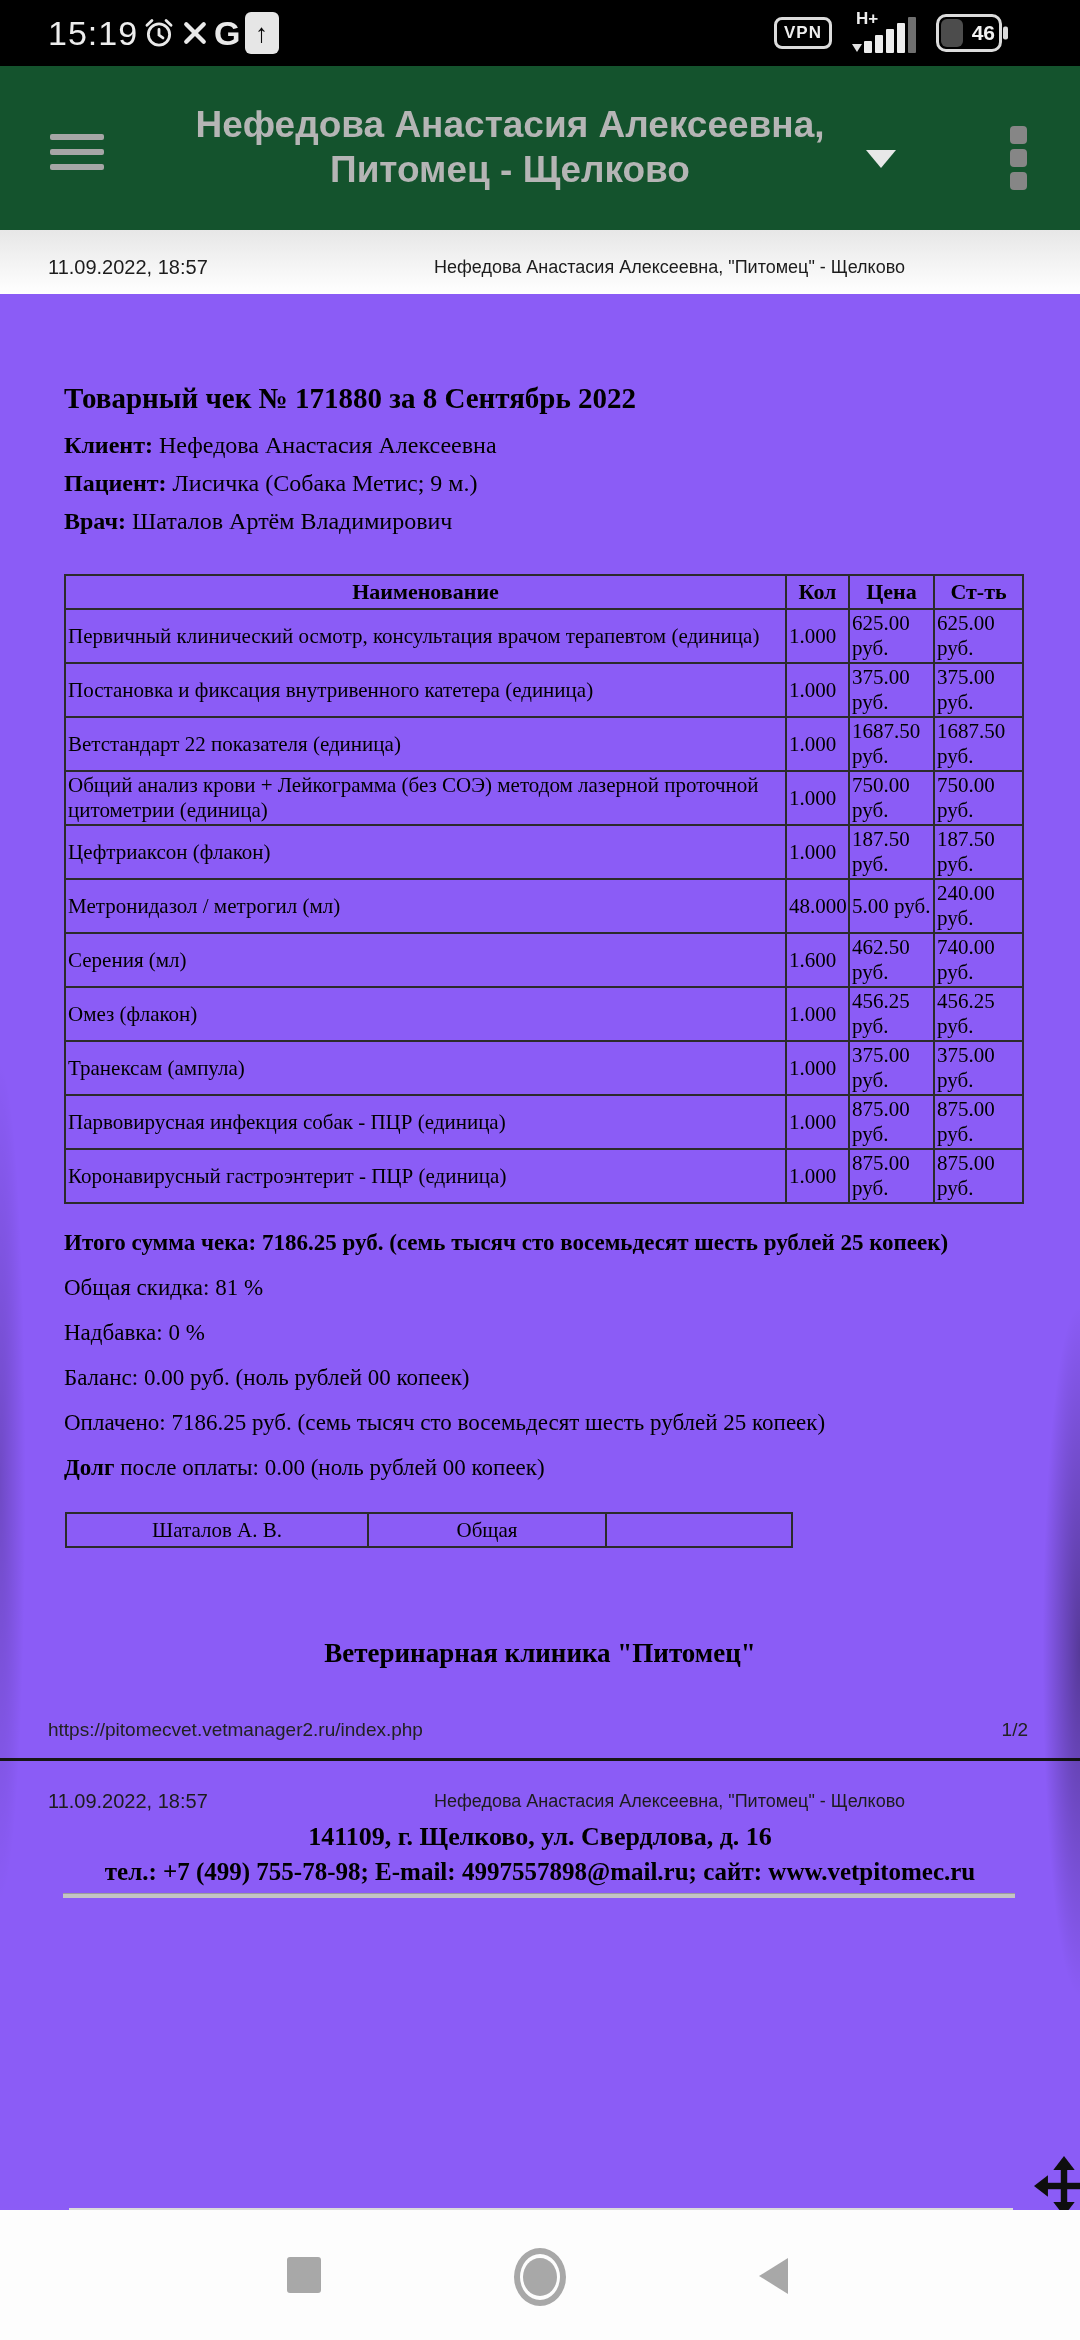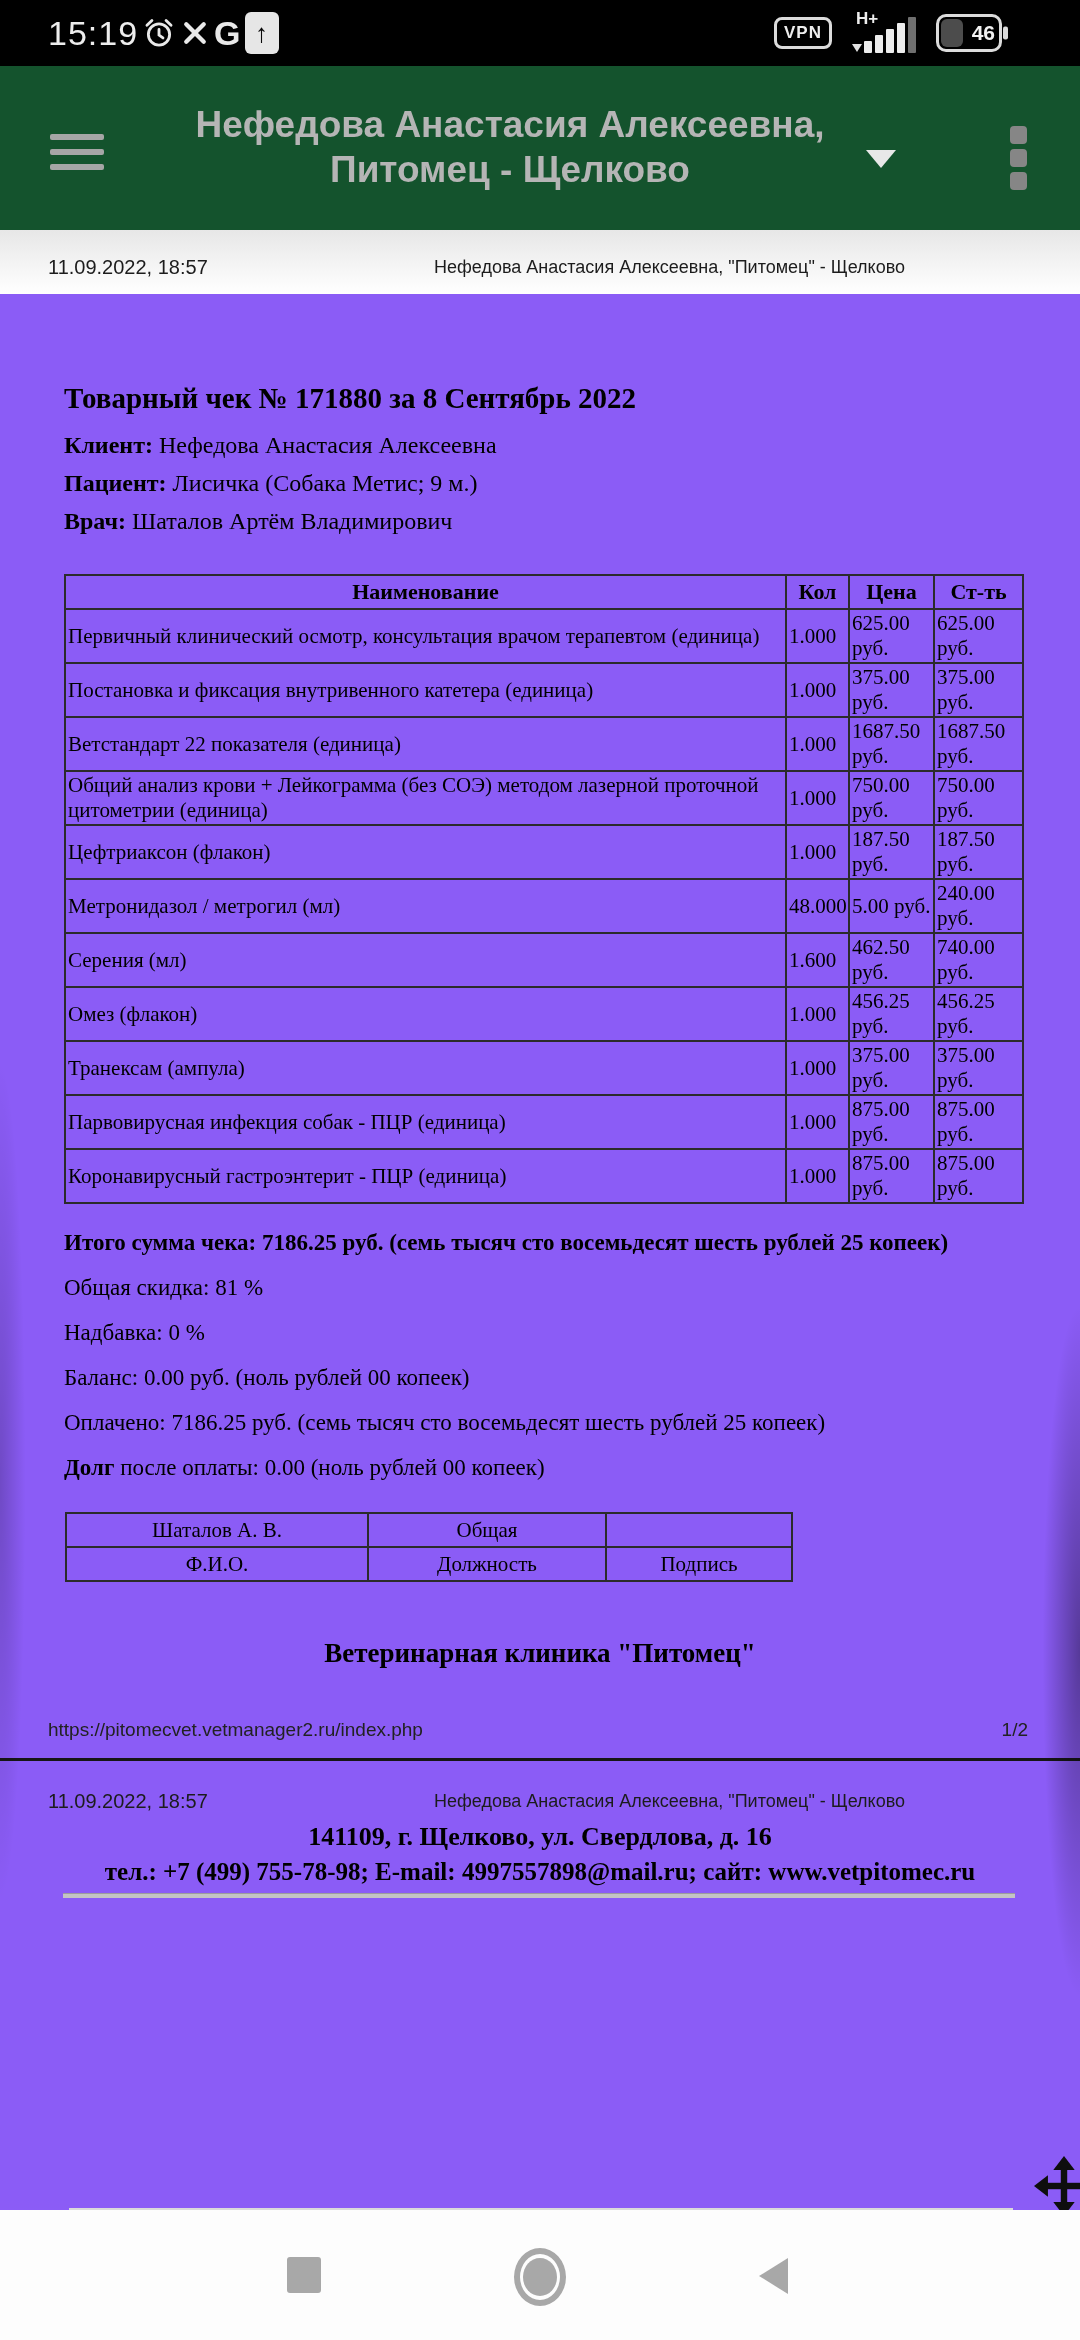--- a/index.html
+++ b/index.html
@@ -277,25 +277,20 @@
         <col style="width:302px">
         <col style="width:238px">
         <col style="width:186px">
       </colgroup>
     <tbody>
       <tr>
         <td>Шаталов А. В.</td>
         <td>Общая</td>
         <td></td>
       </tr>
-      <tr>
-        <td>Ф.И.О.</td>
-        <td>Должность</td>
-        <td>Подпись</td>
-      </tr>
     </tbody>
   </table>
 
   <div class="doc-serif clinic-title">Ветеринарная клиника "Питомец"</div>
 
   <div class="doc-sans page-footer-url">https://pitomecvet.vetmanager2.ru/index.php</div>
   <div class="doc-sans page-footer-num">1/2</div>
 
   <div class="page-sep"></div>
 

